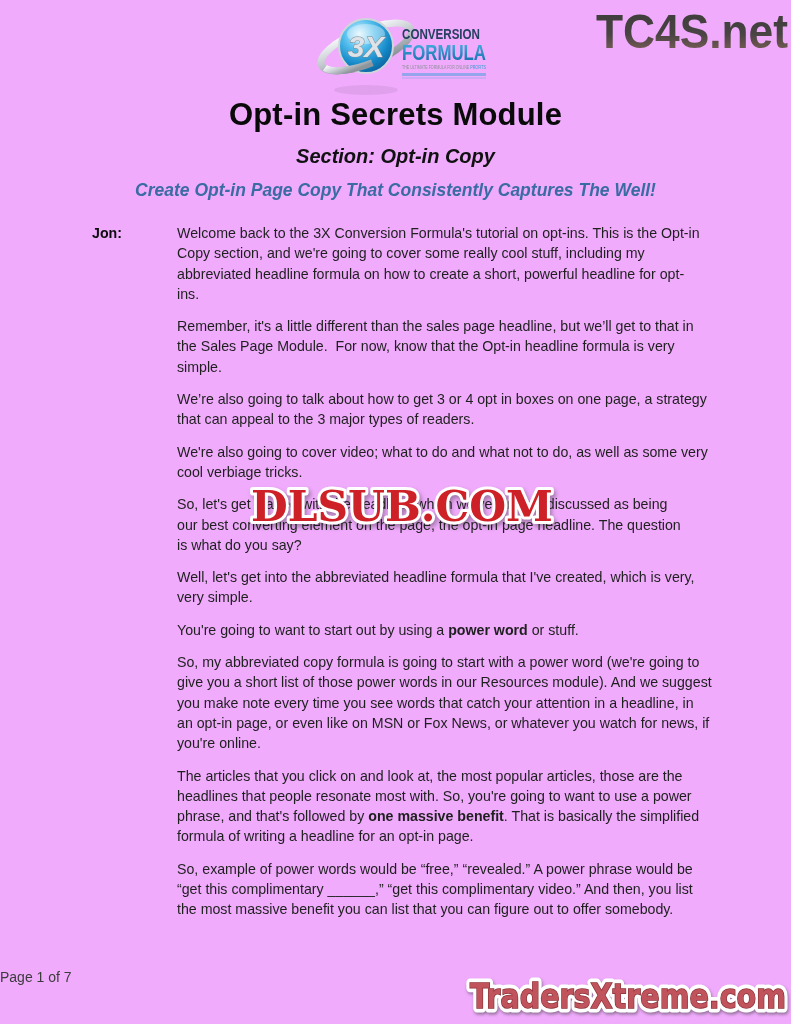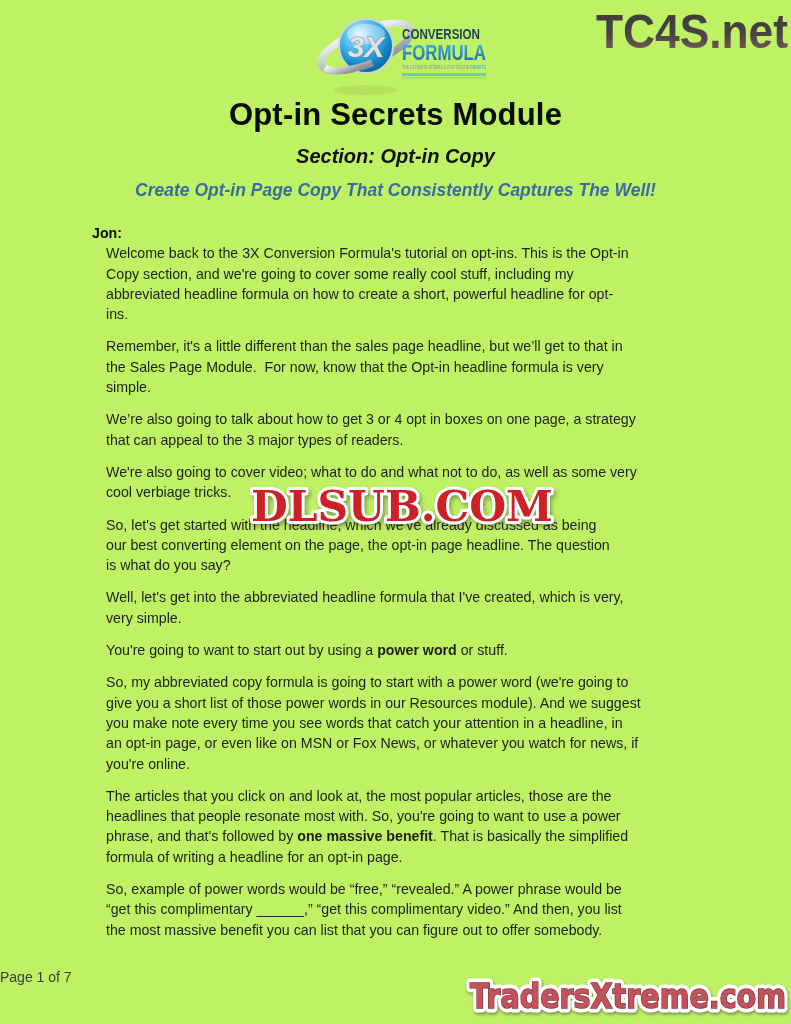--- a/index.html
+++ b/index.html
@@ -1,19 +1,19 @@
 <!DOCTYPE html>
 <html><head>
 <meta charset="utf-8">
 <style>
   html,body{margin:0;padding:0;background:#e8e8e8;}
   .page{
     position:relative;
     width:791px;height:1024px;
-    background:#bef264;
+    background:#f0abfc;
     overflow:hidden;
     font-family:"Liberation Sans",sans-serif;
     color:#1f1f1f;
     margin:0 auto;
   }
   .abs{position:absolute;}
   
   .logo-svg{left:314px;top:2px;}
   .tc4s-svg{left:592px;top:2px;}
   .page-title{
@@ -24,21 +24,21 @@
     top:145px;left:0;width:100%;text-align:center;
     font-size:20px;font-weight:bold;font-style:italic;color:#111;
   }
   .lead-tagline{
     top:180px;left:0;width:100%;text-align:center;
     font-size:17.5px;font-weight:bold;font-style:italic;
   }
   
   .transcript{
     left:92px;top:223px;display:flex;align-items:flex-start;
-    font-size:14.2px;line-height:20.3px;flex-direction:column;
+    font-size:14.2px;line-height:20.3px;
   }
   .speaker{width:71px;font-weight:bold;color:#0c0c0c;flex:none;}
   .paras{width:576px;margin-left:14px;}
   .para{margin:0 0 12px 0;white-space:pre-wrap;}
   .para b{font-weight:bold;}
   
   .dlsub-svg{left:242px;top:471px;z-index:5;filter:drop-shadow(2px 3px 2px rgba(40,40,40,0.38));}
   .traders-svg{left:462px;top:968px;z-index:5;filter:drop-shadow(1px 2px 1.5px rgba(60,60,60,0.5));}
   
   .page-number{

